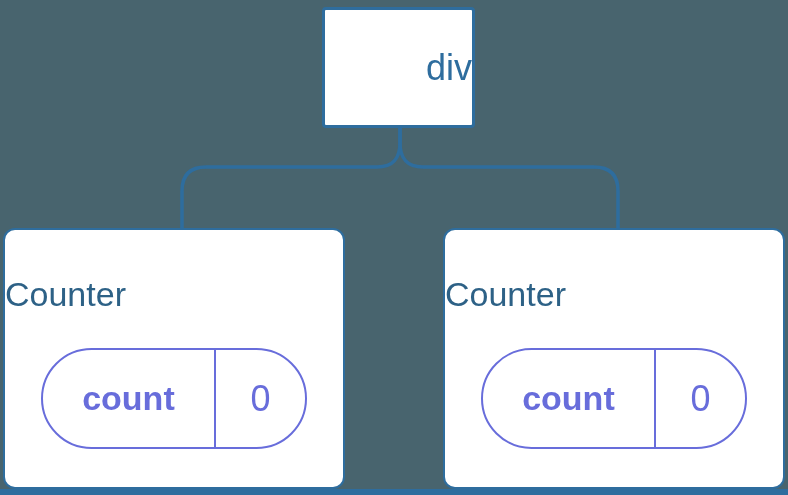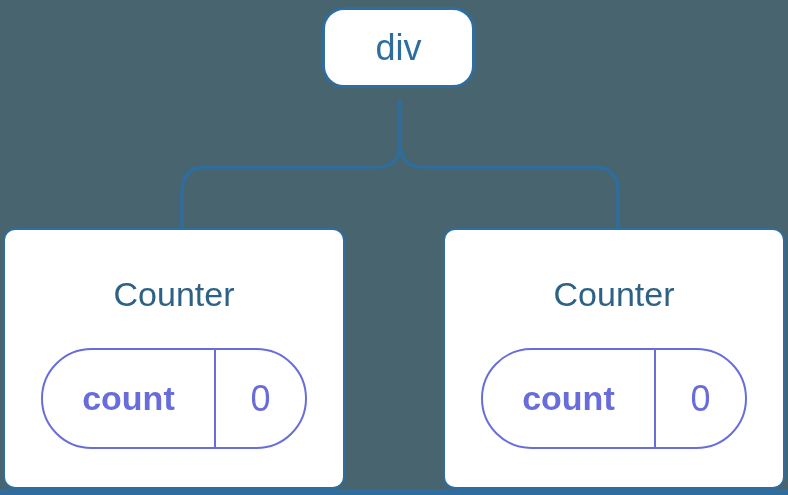--- a/index.html
+++ b/index.html
@@ -22,28 +22,28 @@
   .connectors path {
     fill: none;
     stroke: var(--node-stroke, #2E6D9E);
     stroke-width: 3.5;
   }
   .node-root {
     position: absolute;
     left: 322px;
     top: 7px;
     width: 153px;
-    height: 81px;
+    height: 121px;
     box-sizing: border-box;
     background: var(--node-fill, #FFFFFF);
     border: 3.5px solid var(--node-stroke, #2E6D9E);
-    border-radius: 22px;
+    border-radius: 4px;
     display: flex;
     align-items: center;
-    justify-content: center;
+    justify-content: flex-end;
   }
   .node-root-label {
     color: var(--node-stroke, #2E6D9E);
     font-size: 36px;
     font-weight: 500;
     line-height: 1;
   }
   .card {
     position: absolute;
     top: 228px;
@@ -54,21 +54,21 @@
     border: 2px solid var(--node-stroke, #2E6D9E);
     border-radius: 12px;
   }
   .card-left  { left: 3px; }
   .card-right { left: 443px; }
   .card-title {
     position: absolute;
     top: 46px;
     left: 0;
     width: 100%;
-    text-align: center;
+    text-align: left;
     color: var(--title-text, #2D6186);
     font-size: 34px;
     font-weight: 500;
     line-height: 1.1;
   }
   .state-pill {
     position: absolute;
     top: 118px;
     left: 50%;
     transform: translateX(-50%);

